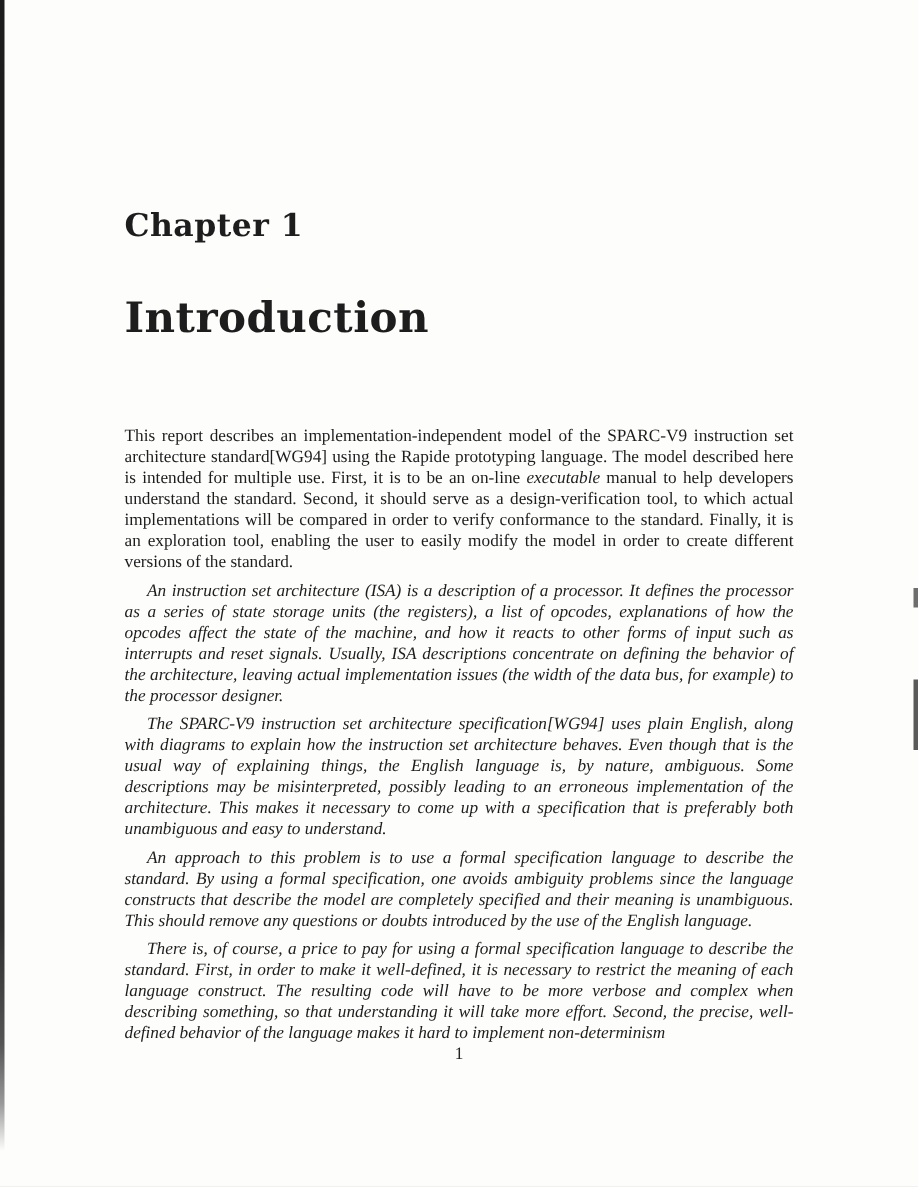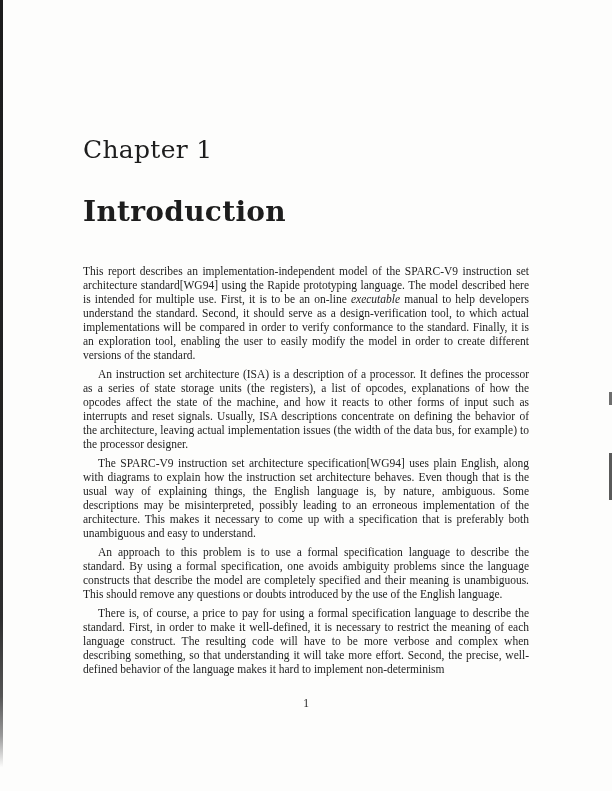--- a/index.html
+++ b/index.html
@@ -54,45 +54,46 @@
     opacity: 0.85;
   }
   .content {
     position: absolute;
     left: 83px;
     top: 139px;
     width: 446px;
   }
   .chapter-label {
     font-family: "DejaVu Serif", serif;
-    font-weight: normal;
-    font-size: 25px;
+    font-weight: bold;
+    font-size: 21px;
     line-height: 22px;
     margin: 0;
     letter-spacing: 0.3px;
   }
   .doc-title {
     font-family: "DejaVu Serif", serif;
     font-weight: bold;
     font-size: 28px;
     line-height: 32px;
     margin: 35px 0 0 0;
     letter-spacing: 0.3px;
   }
   .body-text {
-    margin-top: 36px;
+    margin-top: 56px;
     font-size: 11.5px;
     line-height: 14px;
     text-align: justify;
   }
   .body-text p.para {
     margin: 0 0 5px 0;
   }
   .body-text p.para.indent {
     text-indent: 15px;
+    font-style: italic;
   }
   .page-number {
     position: absolute;
     left: 0;
     width: 100%;
     top: 697px;
     text-align: center;
     font-size: 11.5px;
     color: #222222;
   }

